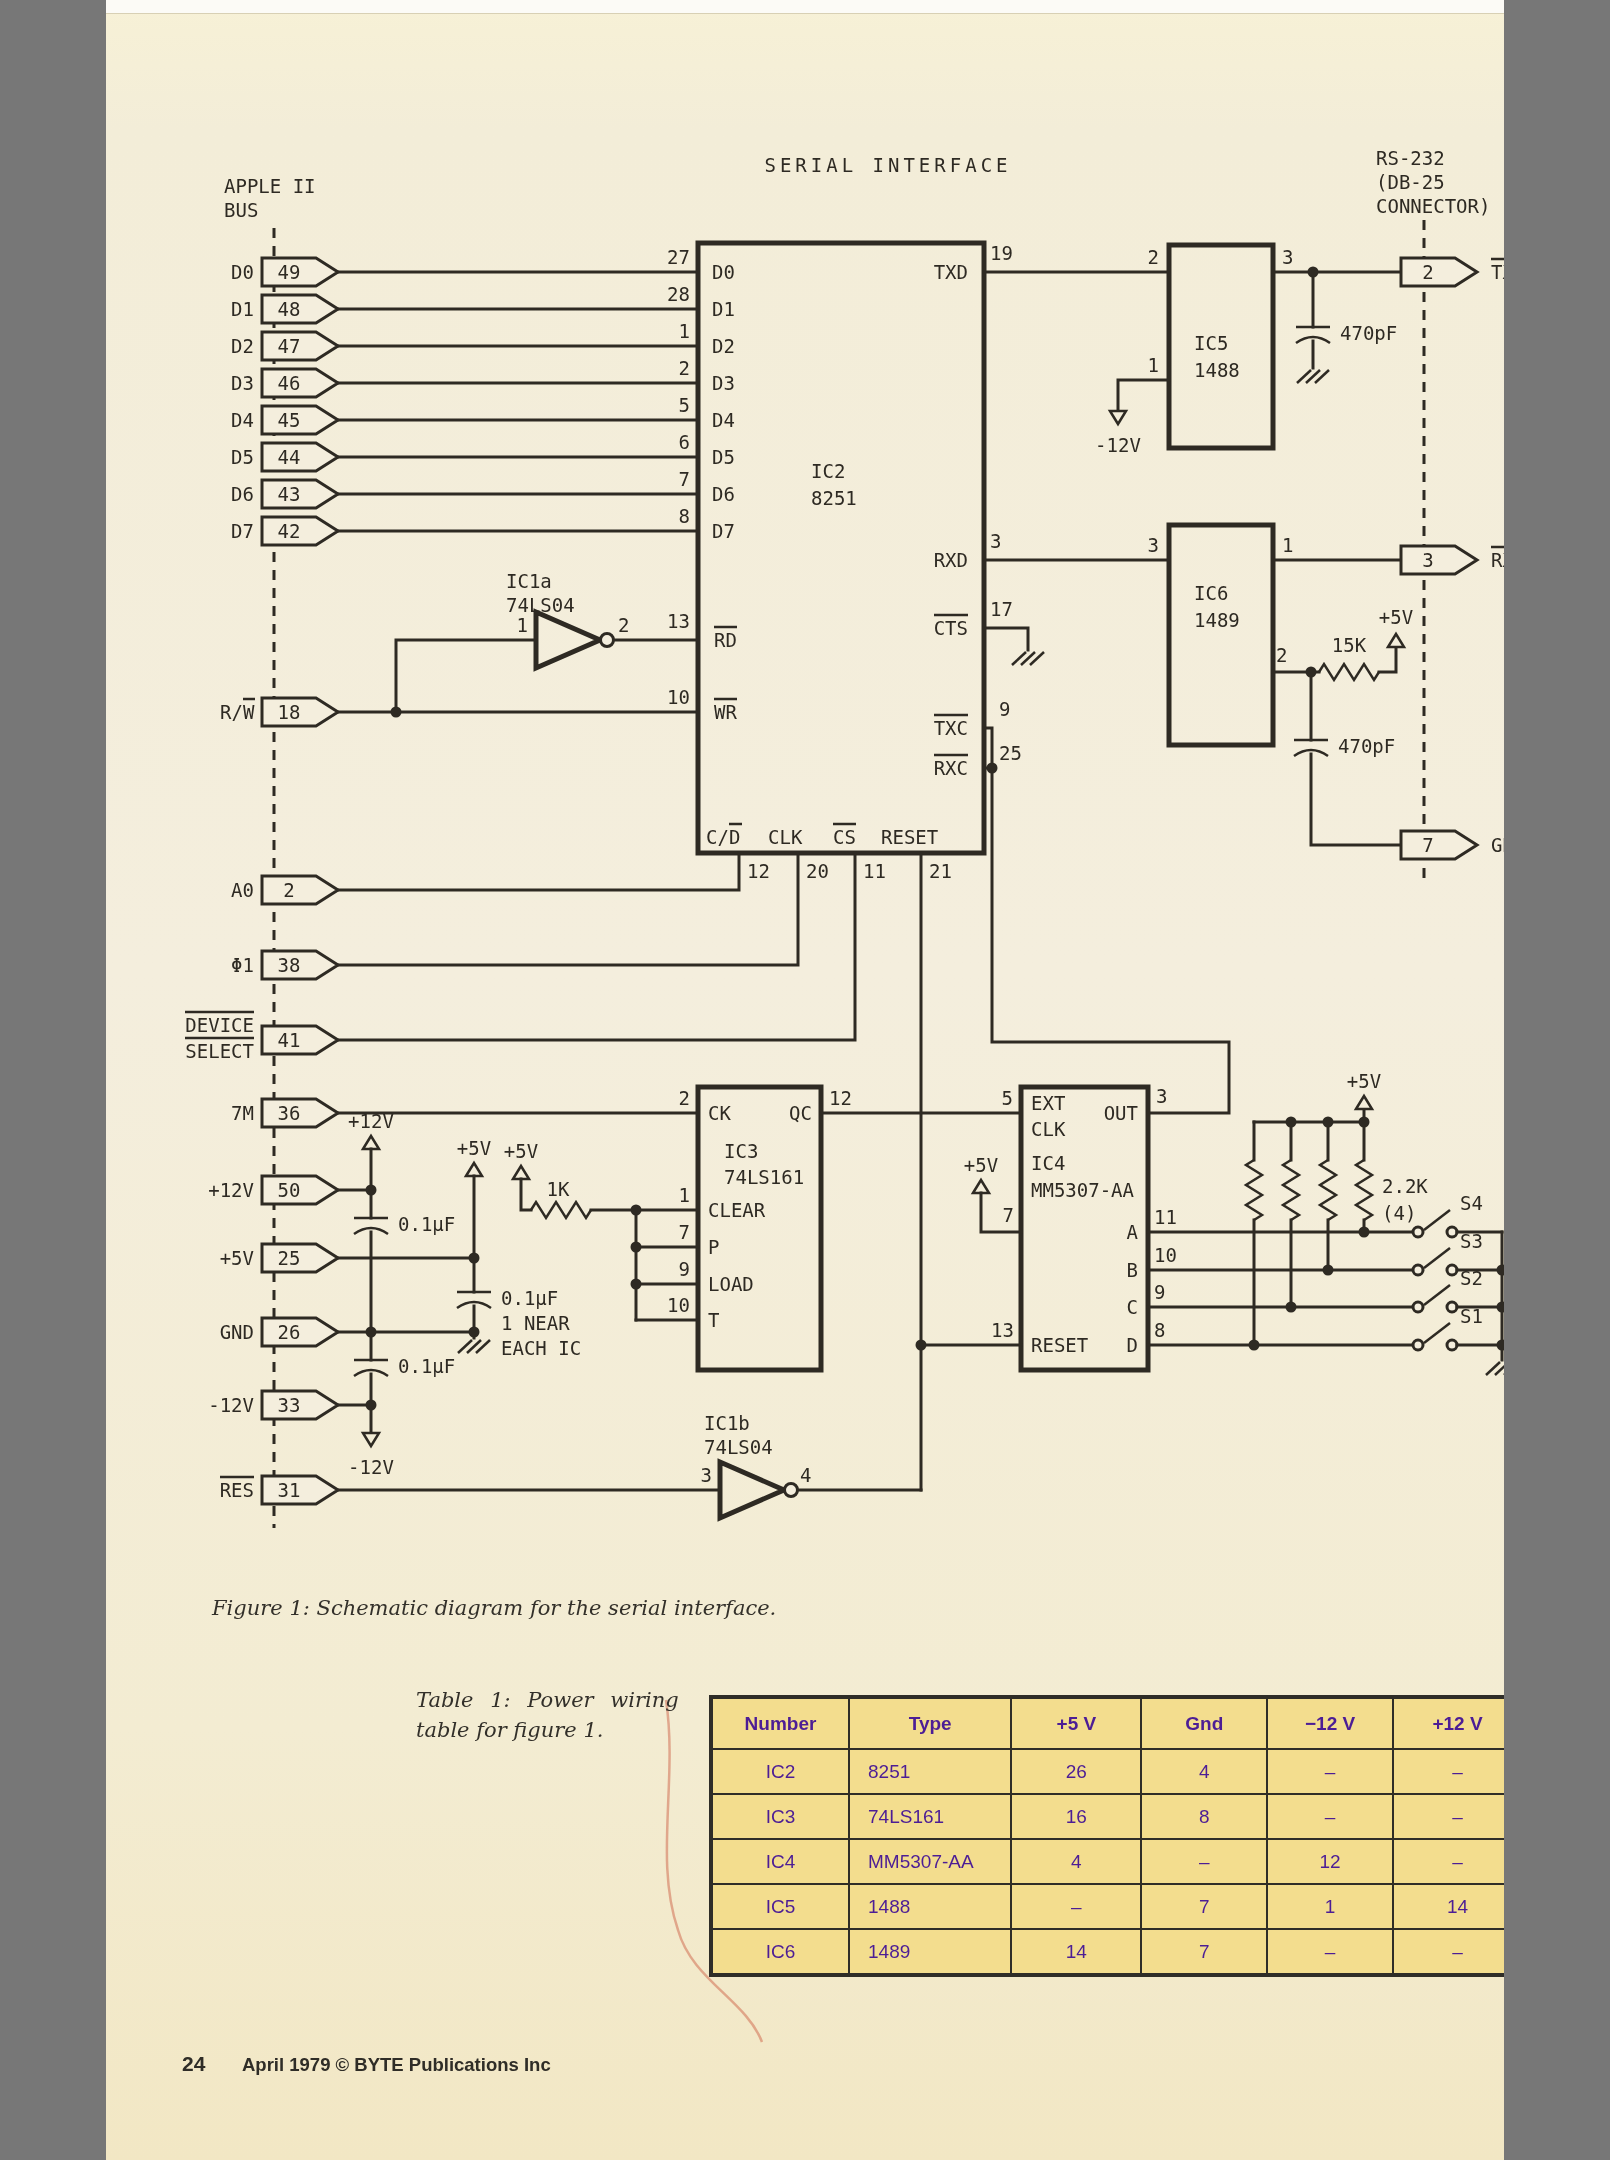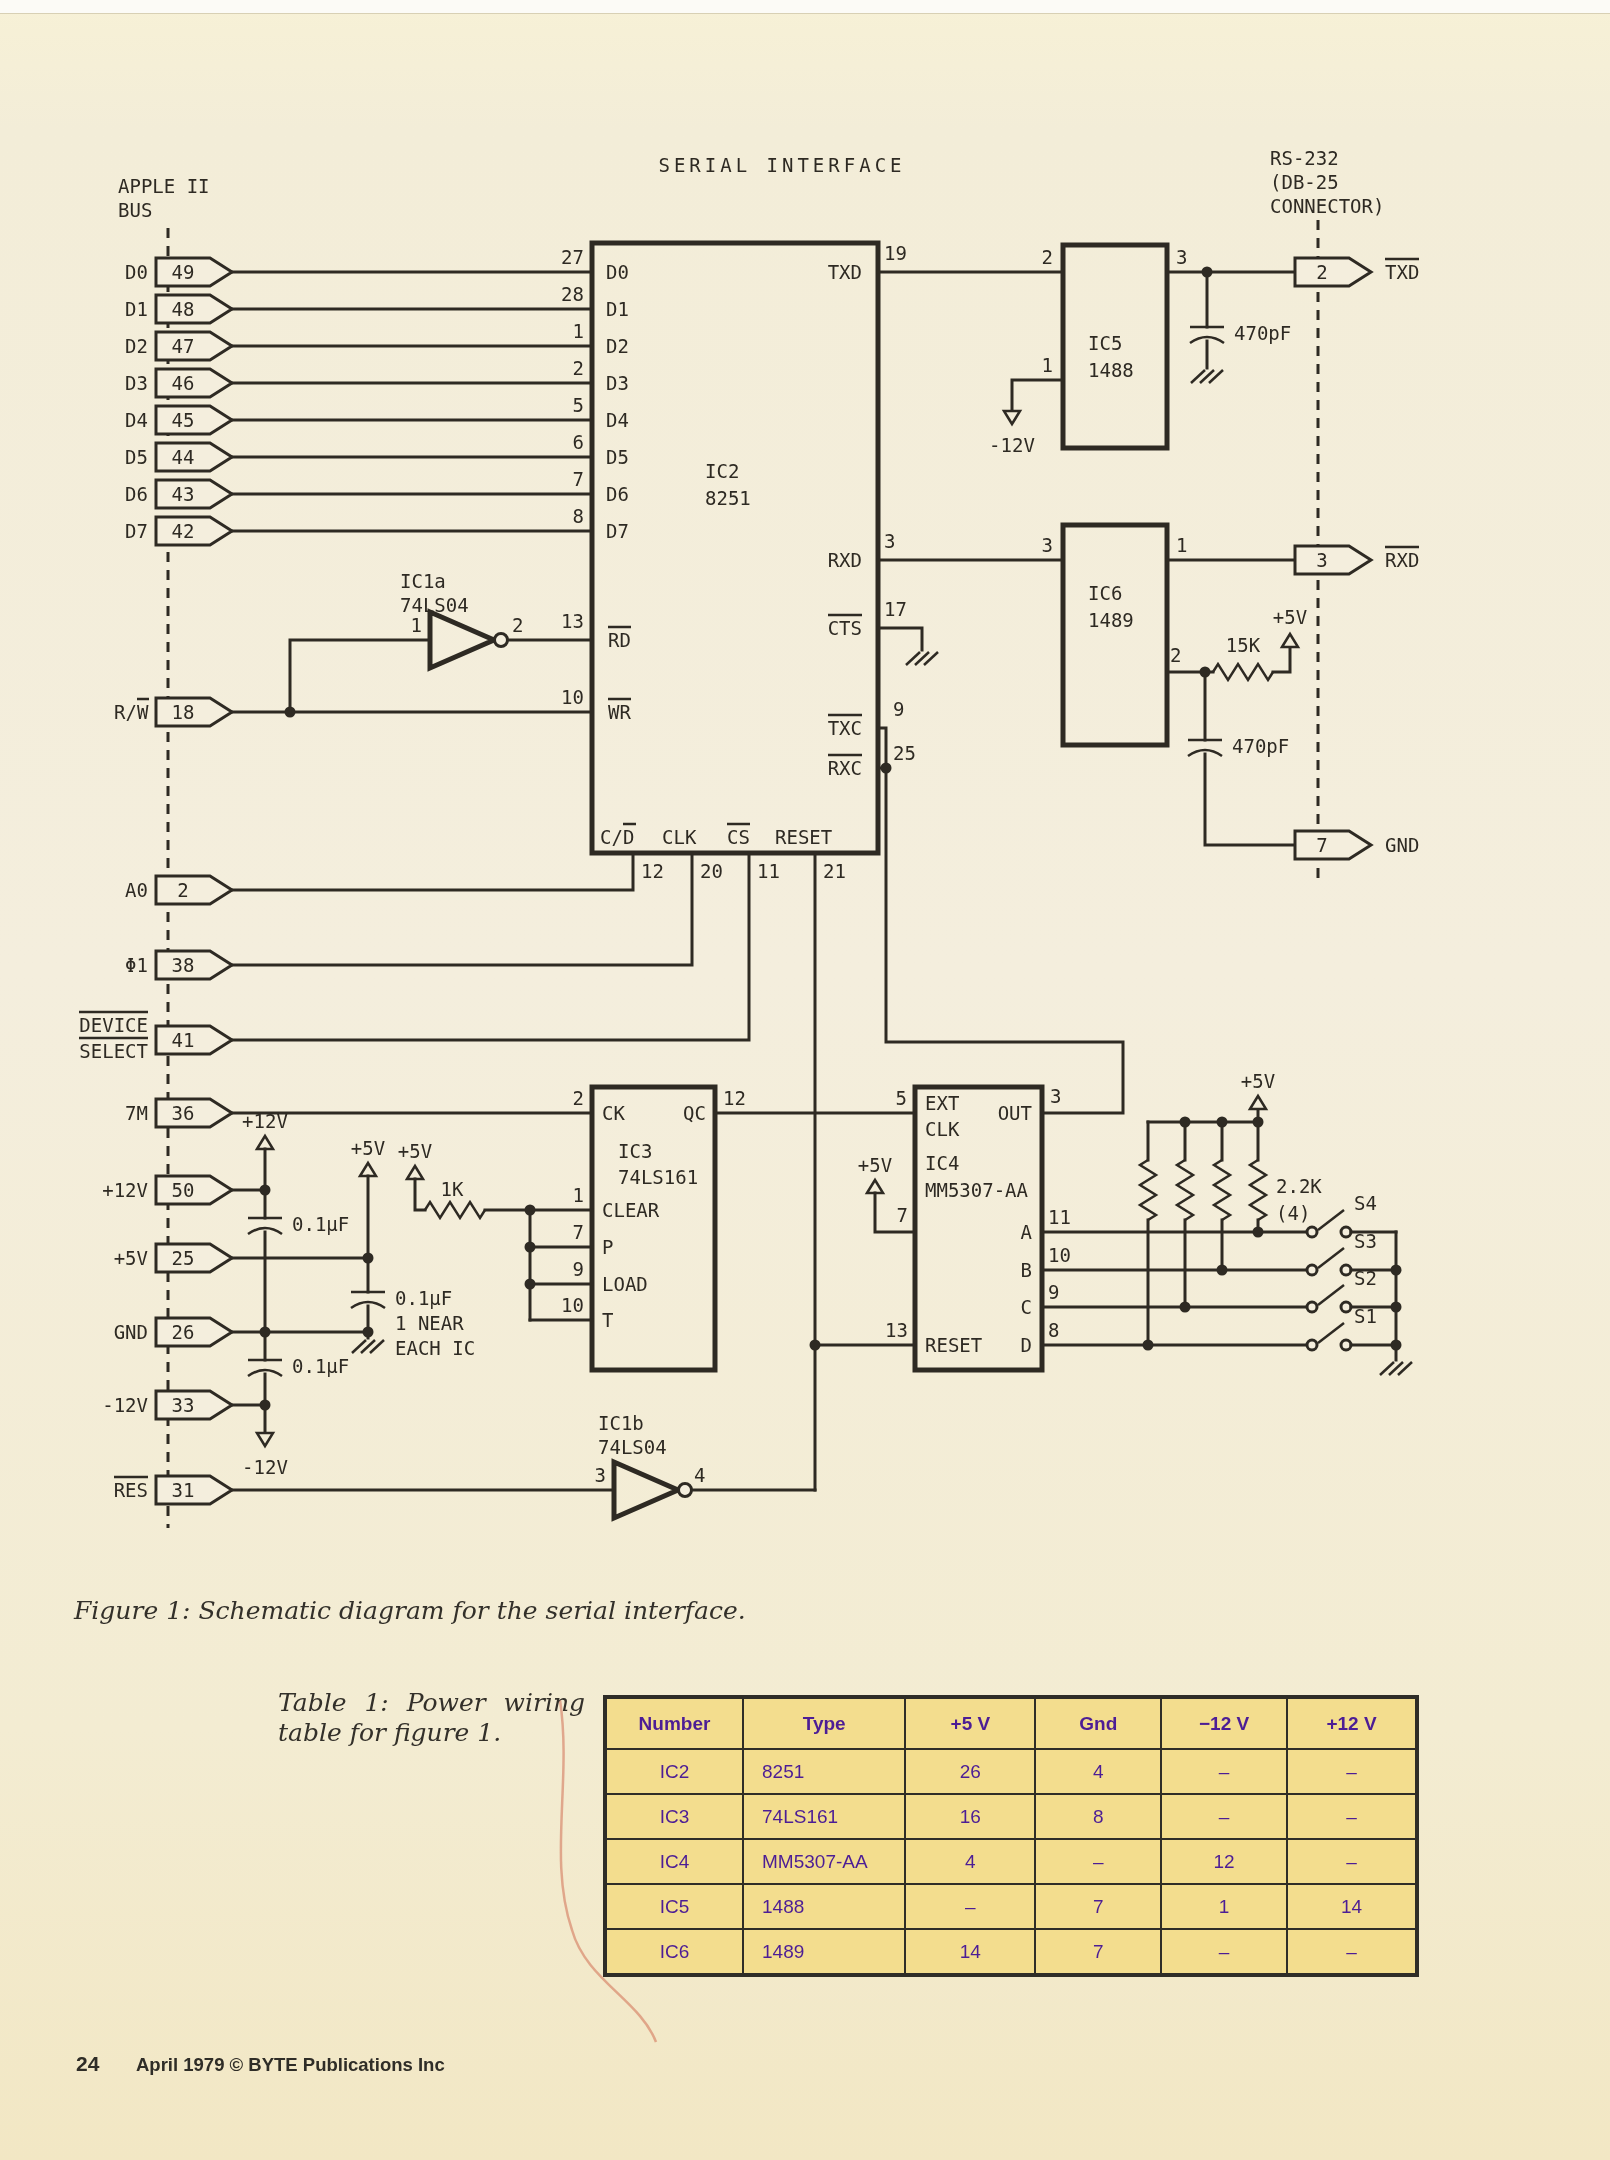--- a/index.html
+++ b/index.html
@@ -1,31 +1,31 @@
 <!DOCTYPE html>
 <html><head>
 <meta charset="utf-8">
 <style>
   html,body{margin:0;padding:0;background:#777;}
-  .page{position:relative;width:1610px;height:2160px;margin:0 auto;overflow:hidden;
+  .page{position:relative;width:1398px;height:2160px;margin:0 auto;overflow:hidden;
         background:linear-gradient(180deg,#f7f1d6 0%,#f3edd8 6%,#f4eedd 45%,#f3ecd2 80%,#f2e7c4 100%);
         font-family:"Liberation Sans",sans-serif;}
   .topedge{position:absolute;left:0;top:0;width:100%;height:13px;background:#fcfbf6;border-bottom:1px solid #d8d0b4;}
   svg text{fill:#2e2a23;}
   .t{font-family:"DejaVu Sans Mono",monospace;font-size:19px;}
   .tm{text-anchor:middle;} .te{text-anchor:end;}
   .ttl{font-family:"DejaVu Sans Mono",monospace;font-size:19px;letter-spacing:4px;text-anchor:middle;}
   .w{stroke:#2e2a23;stroke-width:3;fill:none;stroke-linecap:square;}
   .w2{stroke:#2e2a23;stroke-width:2.5;fill:none;}
   .ic{stroke:#2e2a23;stroke-width:5;fill:none;}
   .cbox{stroke:#2e2a23;stroke-width:3;fill:#f4eedd;}
   .dash{stroke:#2e2a23;stroke-width:3;fill:none;stroke-dasharray:10 8;}
   .dot{fill:#2e2a23;stroke:none;}
   .oc{stroke:#2e2a23;stroke-width:3;fill:#f4eedd;}
-  .caption{position:absolute;font-family:"DejaVu Serif",serif;font-style:italic;font-size:25px;color:#33302a;}
+  .caption{position:absolute;font-family:"DejaVu Serif",serif;font-style:italic;font-size:21px;color:#33302a;margin-left:32px;}
   .tablewrap{position:absolute;left:603px;top:1695px;width:816px;}
   table{border-collapse:collapse;width:100%;background:#f3dd8e;}
   td,th{border:2.5px solid #2f2d27;font-size:19px;color:#4c1d95;text-align:center;height:43px;padding:0;}
   th{font-weight:bold;height:49px;}
   table{border:4px solid #2f2d27;}
   .footer{position:absolute;top:2052px;left:0;width:100%;color:#2f2d27;}
   .fnum{position:absolute;left:76px;top:0;font-weight:bold;font-size:21px;text-align:center;}
   .ftxt{position:absolute;left:136px;top:2px;font-weight:bold;font-size:18.5px;}
 </style>
 </head>

